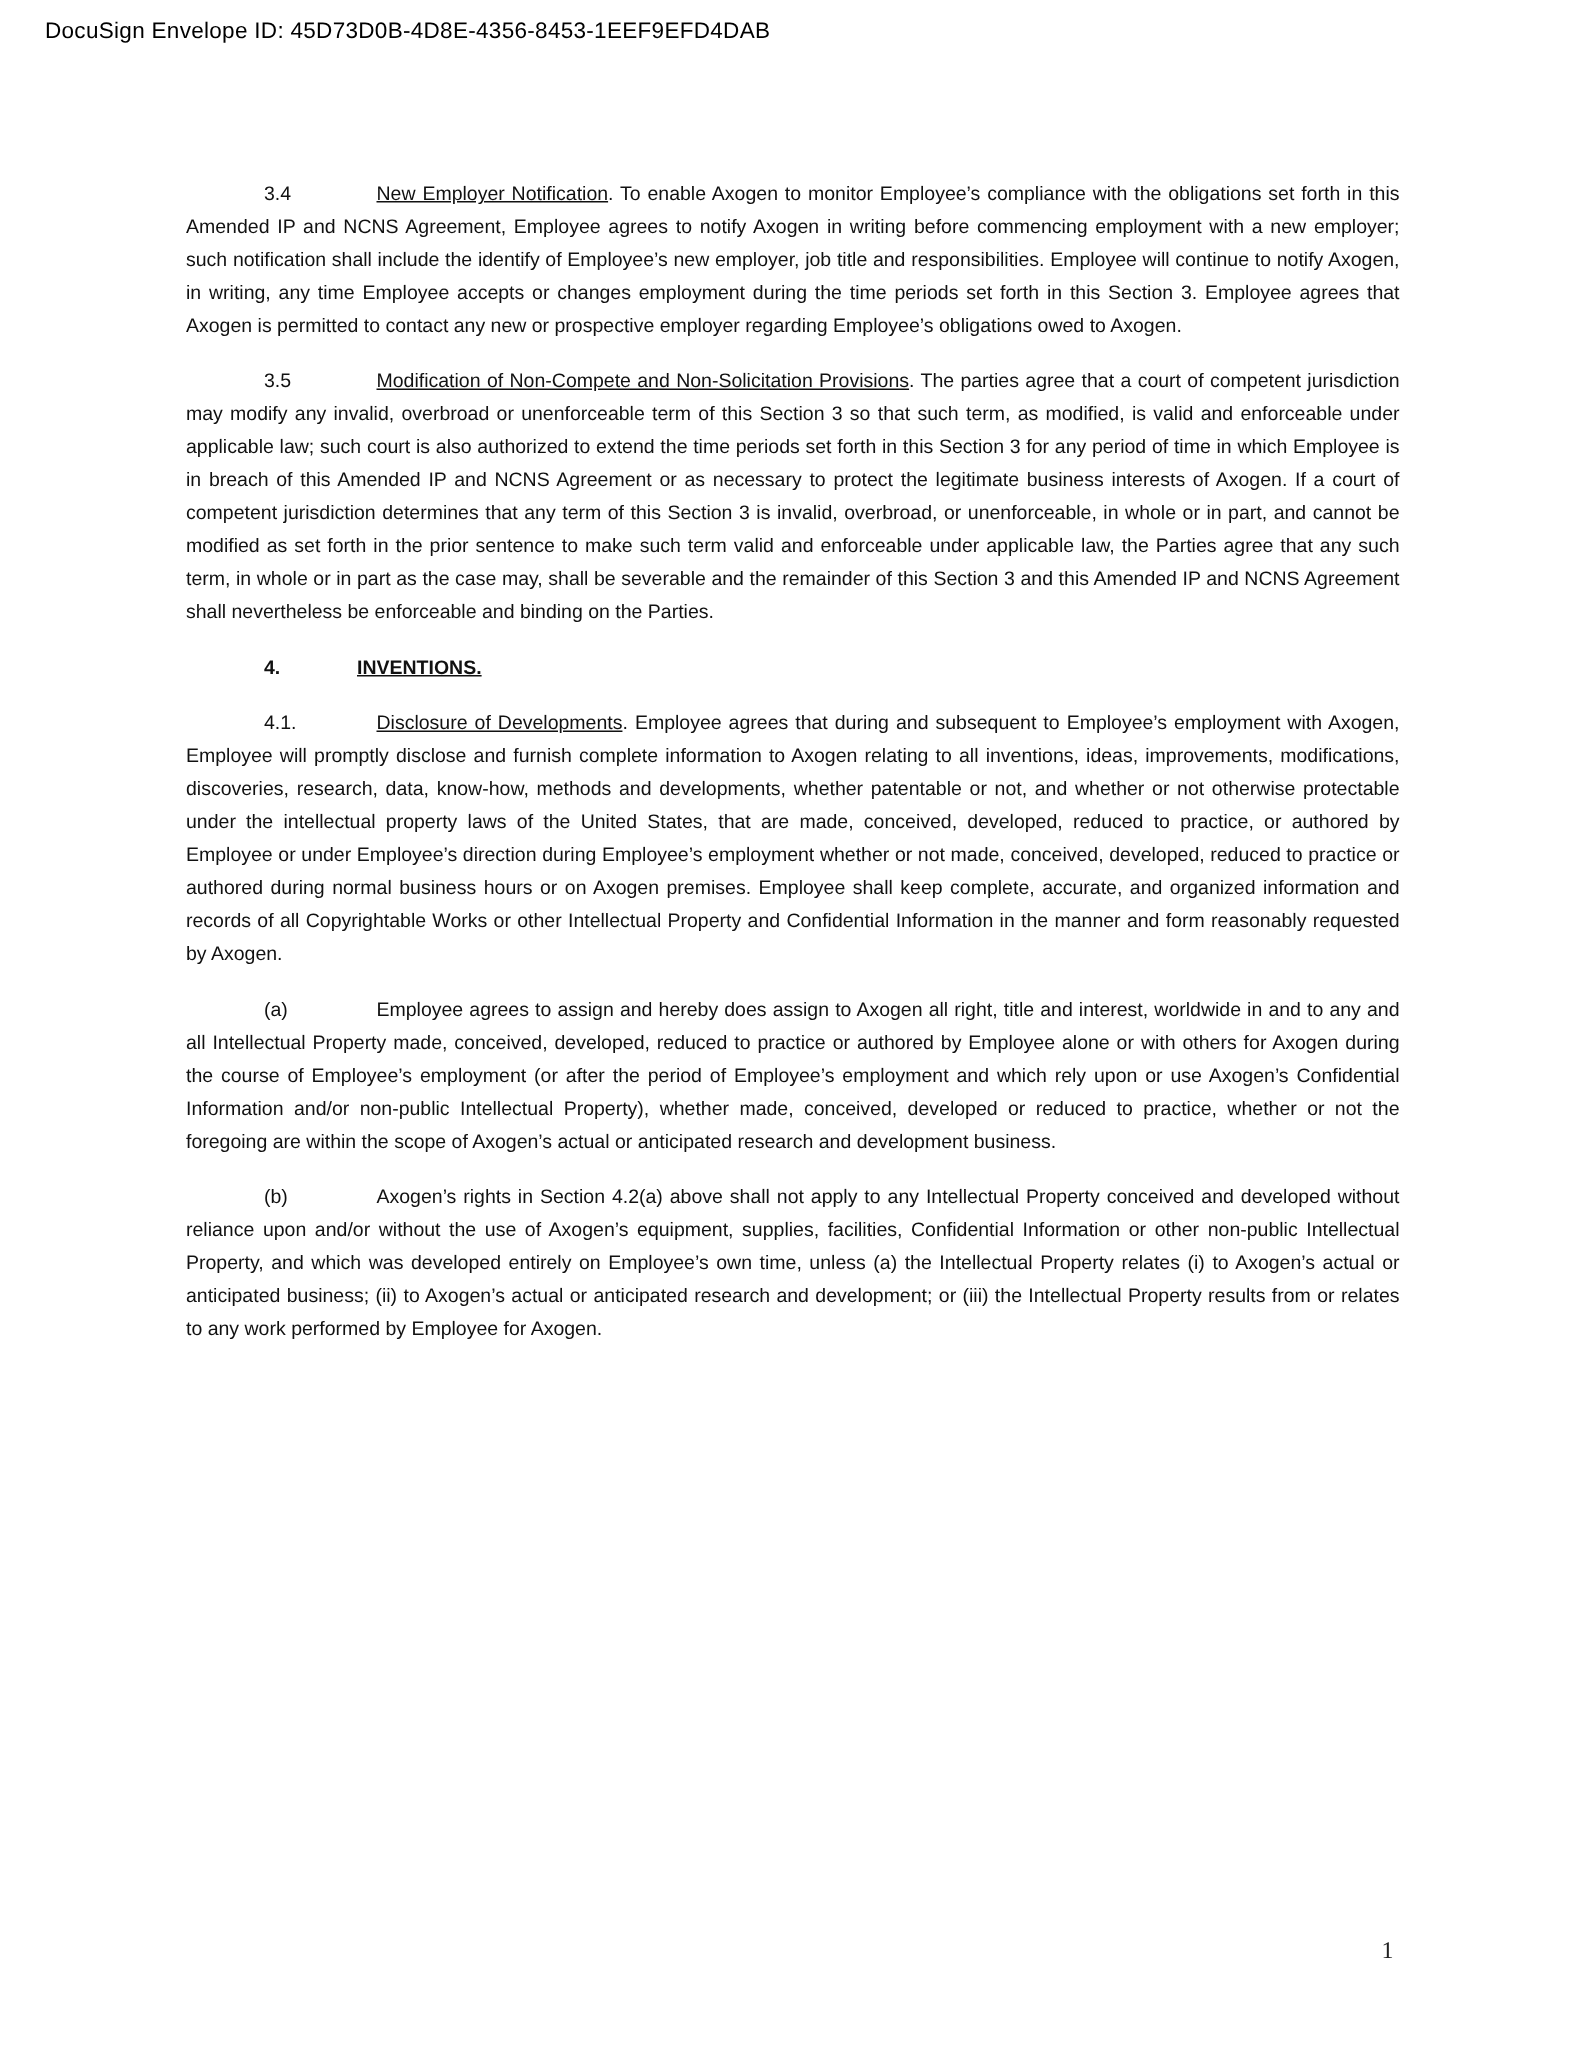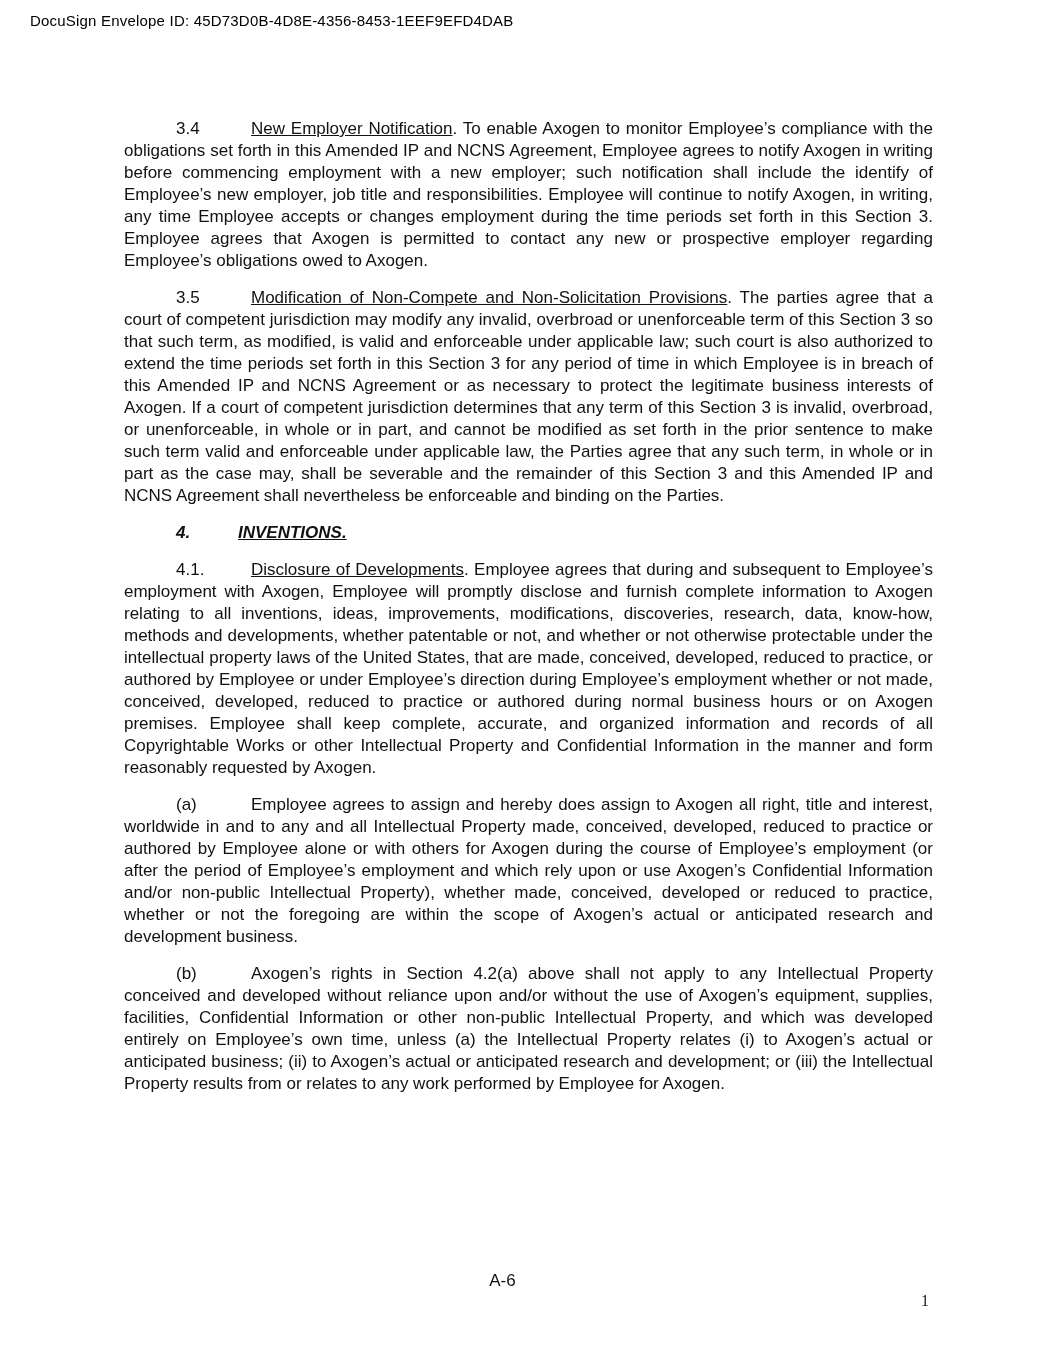--- a/index.html
+++ b/index.html
@@ -22,32 +22,32 @@
     letter-spacing: 0.2px;
   }
   .content {
     position: absolute;
     left: 124px;
     top: 118px;
     width: 809px;
   }
   .para {
     margin: 0 0 15px 0;
-    font-size: 17px;
+    font-size: 13px;
     line-height: 22px;
     text-align: justify;
     text-indent: 52px;
   }
   .tabnum {
     display: inline-block;
     min-width: 75px;
     text-indent: 0;
   }
   .u { text-decoration: underline; }
-  .heading { font-weight: bold; font-style: italic; }
+  .heading { font-weight: bold; }
   .heading .tabnum { min-width: 62px; }
   .footer-label {
     position: absolute;
     left: 0;
     top: 1271px;
     width: 1005px;
     text-align: center;
     font-size: 17px;
     color: #111111;
   }
@@ -77,17 +77,16 @@
 
     <p class="para"><span class="tabnum">4.1.</span><span class="u">Disclosure of Developments</span><span>. Employee agrees that during and subsequent to Employee’s employment with Axogen, Employee will promptly disclose and furnish complete information to Axogen relating to all inventions, ideas, improvements, modifications, discoveries, research, data, know-how, methods and developments, whether patentable or not, and whether or not otherwise protectable under the intellectual property laws of the United States, that are made, conceived, developed, reduced to practice, or authored by Employee or under Employee’s direction during Employee’s employment whether or not made, conceived, developed, reduced to practice or authored during normal business hours or on Axogen premises. Employee shall keep complete, accurate, and organized information and records of all Copyrightable Works or other Intellectual Property and Confidential Information in the manner and form reasonably requested by Axogen.</span></p>
 
 
     <p class="para"><span class="tabnum">(a)</span><span>Employee agrees to assign and hereby does assign to Axogen all right, title and interest, worldwide in and to any and all Intellectual Property made, conceived, developed, reduced to practice or authored by Employee alone or with others for Axogen during the course of Employee’s employment (or after the period of Employee’s employment and which rely upon or use Axogen’s Confidential Information and/or non-public Intellectual Property), whether made, conceived, developed or reduced to practice, whether or not the foregoing are within the scope of Axogen’s actual or anticipated research and development business.</span></p>
 
     <p class="para"><span class="tabnum">(b)</span><span>Axogen’s rights in Section 4.2(a) above shall not apply to any Intellectual Property conceived and developed without reliance upon and/or without the use of Axogen’s equipment, supplies, facilities, Confidential Information or other non-public Intellectual Property, and which was developed entirely on Employee’s own time, unless (a) the Intellectual Property relates (i) to Axogen’s actual or anticipated business; (ii) to Axogen’s actual or anticipated research and development; or (iii) the Intellectual Property results from or relates to any work performed by Employee for Axogen.</span></p>
 
   </div>
 
-  <div class="footer-label">A-6</div>
 
   <div class="page-number">1</div>
 
 </div>
 
 </body></html>

